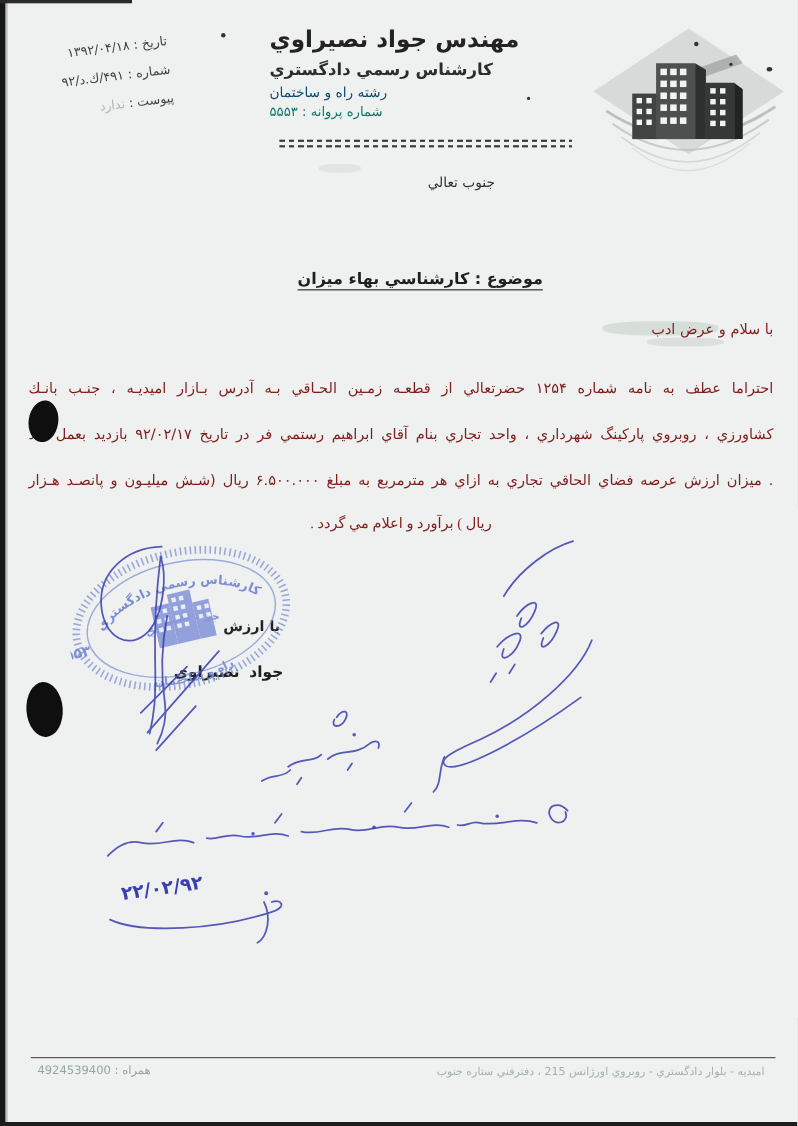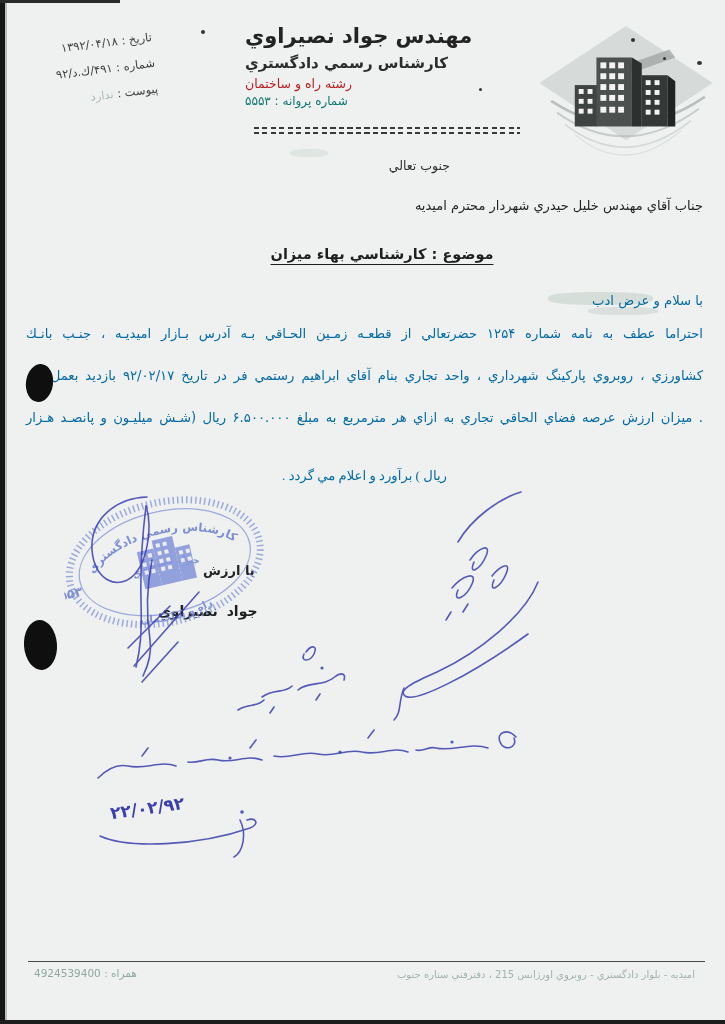--- a/index.html
+++ b/index.html
@@ -28,39 +28,39 @@
     transform:rotate(-7deg);transform-origin:right top;
     font-size:11.5px;color:#3f4240;line-height:26px;
     text-align:right;white-space:nowrap;z-index:3;
   }
   .meta .faded{color:#adbbb4;}
 
   
   .letterhead{position:absolute;right:205px;top:24px;width:275px;text-align:left;z-index:3;}
   .lh-name{font-size:21px;font-weight:700;letter-spacing:.5px;color:#232323;}
   .lh-title{font-size:15px;font-weight:600;margin-top:6px;color:#2c2c2c;}
-  .lh-field{font-size:12.5px;margin-top:4px;color:#b91c1c;}
+  .lh-field{font-size:12.5px;margin-top:4px;color:#0c4a6e;}
   .lh-lic{font-size:12px;margin-top:3px;color:#0f766e;}
   .dashes{position:absolute;right:205px;top:127px;width:266px;z-index:3;}
   .dashes div{height:2.4px;margin-bottom:2.6px;
     background:repeating-linear-gradient(90deg,#3a3a3a 0 5px,transparent 5px 8.5px);}
 
   .besmele{position:absolute;right:275px;top:158px;font-size:12.5px;color:#2f2f2f;z-index:3;}
 
   .addressee{position:absolute;right:22px;top:198px;left:180px;text-align:right;
     font-size:13px;color:#242424;z-index:3;}
 
   .subject{position:absolute;left:253px;top:246px;width:258px;text-align:center;
     font-size:14.5px;font-weight:700;color:#1f1f1f;z-index:3;
     text-decoration:underline;text-underline-offset:5px;text-decoration-thickness:1.4px;}
 
   
-  .bline{position:absolute;right:22px;width:677px;font-size:13.2px;color:#0369a1;
+  .bline{position:absolute;right:22px;width:677px;font-size:13.2px;color:#7f1d1d;
     white-space:nowrap;z-index:3;}
-  .bline.just{white-space:normal;text-align:justify;text-align-last:justify;}
+  .bline.just{white-space:normal;text-align:justify;text-align-last:justify;margin-top:20px;}
   .b1{top:293px;text-align:right;}
   .b2{top:326px;}
   .b3{top:368px;}
   .b4{top:410px;}
   .b5{top:468px;text-align:center;font-family:Liberation Serif, serif;}
 
   .thanks{position:absolute;left:203px;top:563px;font-size:13px;font-weight:600;color:#222;z-index:4;}
   .signer{position:absolute;left:158px;top:603px;font-size:14px;font-weight:700;
     word-spacing:4px;color:#1e1e1e;z-index:4;}
 
@@ -176,21 +176,20 @@
   <div class="speck" style="left:697px;top:61px;width:5px;height:4px;"></div>
   <div class="speck" style="left:201px;top:30px;width:4px;height:4px;"></div>
   <div class="speck" style="left:479px;top:88px;width:3px;height:3px;"></div>
 
   <div class="smudge sm1"></div>
   <div class="smudge sm2"></div>
   <div class="smudge sm3"></div>
 
   <div class="besmele">جنوب تعالي</div>
 
-  <div class="addressee">جناب آقاي مهندس خليل حيدري شهردار محترم اميديه</div>
 
   <div class="subject">موضوع : كارشناسي بهاء ميزان</div>
 
   <div class="bline b1">با سلام و عرض ادب</div>
   <div class="bline b2 just">احتراما عطف به نامه شماره ۱۲۵۴ حضرتعالي از قطعـه زمـين الحـاقي بـه آدرس بـازار اميديـه ، جنـب بانـك</div>
   <div class="bline b3 just">كشاورزي ، روبروي پاركينگ شهرداري ، واحد تجاري بنام آقاي ابراهيم رستمي فر در تاريخ ۹۲/۰۲/۱۷ بازديد بعمل آمد</div>
   <div class="bline b4 just">. ميزان ارزش عرصه فضاي الحاقي تجاري به ازاي هر مترمربع به مبلغ ۶.۵۰۰.۰۰۰ ريال (شـش ميليـون و پانصـد هـزار</div>
   <div class="bline b5">ريال ) برآورد و اعلام مي گردد .</div>
 
   <div class="thanks">با ارزش</div>

